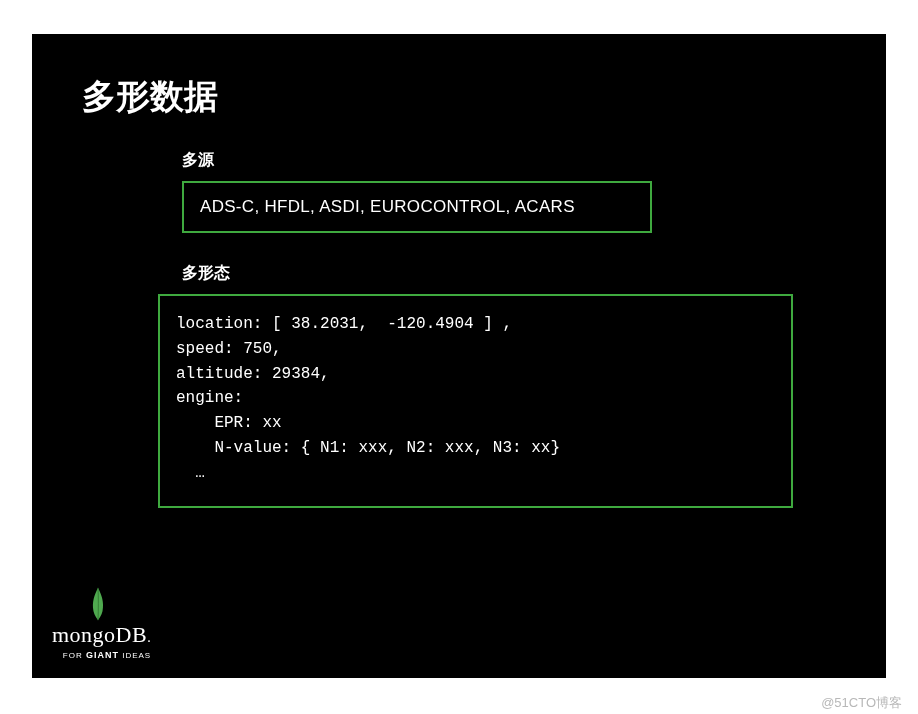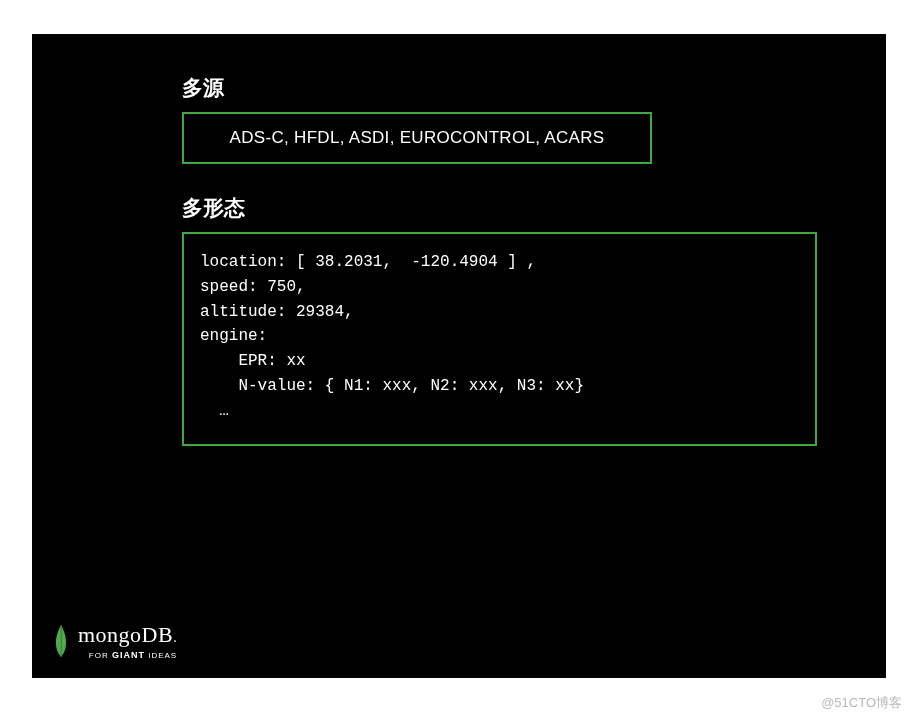--- a/index.html
+++ b/index.html
@@ -23,60 +23,60 @@
       background: #000000;
       padding: 40px 50px;
     }
     .title {
       font-size: 34px;
       font-weight: bold;
       color: #ffffff;
       margin-bottom: 30px;
     }
     .section-label {
-      font-size: 21px;
+      font-size: 16px;
       font-weight: bold;
       color: #ffffff;
       margin-left: 100px;
       margin-bottom: 10px;
     }
     .box1 {
       margin-left: 100px;
       width: 470px;
       border: 2px solid #3fa93f;
       padding: 14px 16px;
       margin-bottom: 30px;
-      text-align: center;
     }
     .box1-text {
       color: #ffffff;
       font-size: 17px;
       font-family: Arial, sans-serif;
       letter-spacing: 0.3px;
     }
     .box2 {
-      margin-left: 100px;
+      margin-left: 76px;
       width: 635px;
       border: 2px solid #3fa93f;
       padding: 16px 16px 20px 16px;
       margin-bottom: 20px;
     }
     .code-line {
       color: #ffffff;
       font-family: "Courier New", monospace;
       font-size: 16px;
       line-height: 1.55;
       white-space: pre;
     }
     .logo-area {
       position: absolute;
       bottom: 18px;
       left: 20px;
       display: flex;
       align-items: center;
+      flex-direction: column;
     }
     .leaf {
       width: 18px;
       height: 36px;
       margin-right: 8px;
     }
     .logo-text {
       display: flex;
       flex-direction: column;
     }
@@ -106,20 +106,21 @@
       bottom: 2px;
       right: 16px;
       color: #b8b8b8;
       font-size: 13px;
     }
   </style>
 </head>
 <body>
 
 <div class="slide">
+  <h1 class="title">多形数据</h1>
 
   <div class="section-label">多源</div>
   <div class="box1">
     <div class="box1-text">ADS-C, HFDL, ASDI, EUROCONTROL, ACARS</div>
   </div>
 
   <div class="section-label">多形态</div>
   <div class="box2">
     <div class="code-line">location: [ 38.2031,  -120.4904 ] ,</div>
     <div class="code-line">speed: 750,</div>

